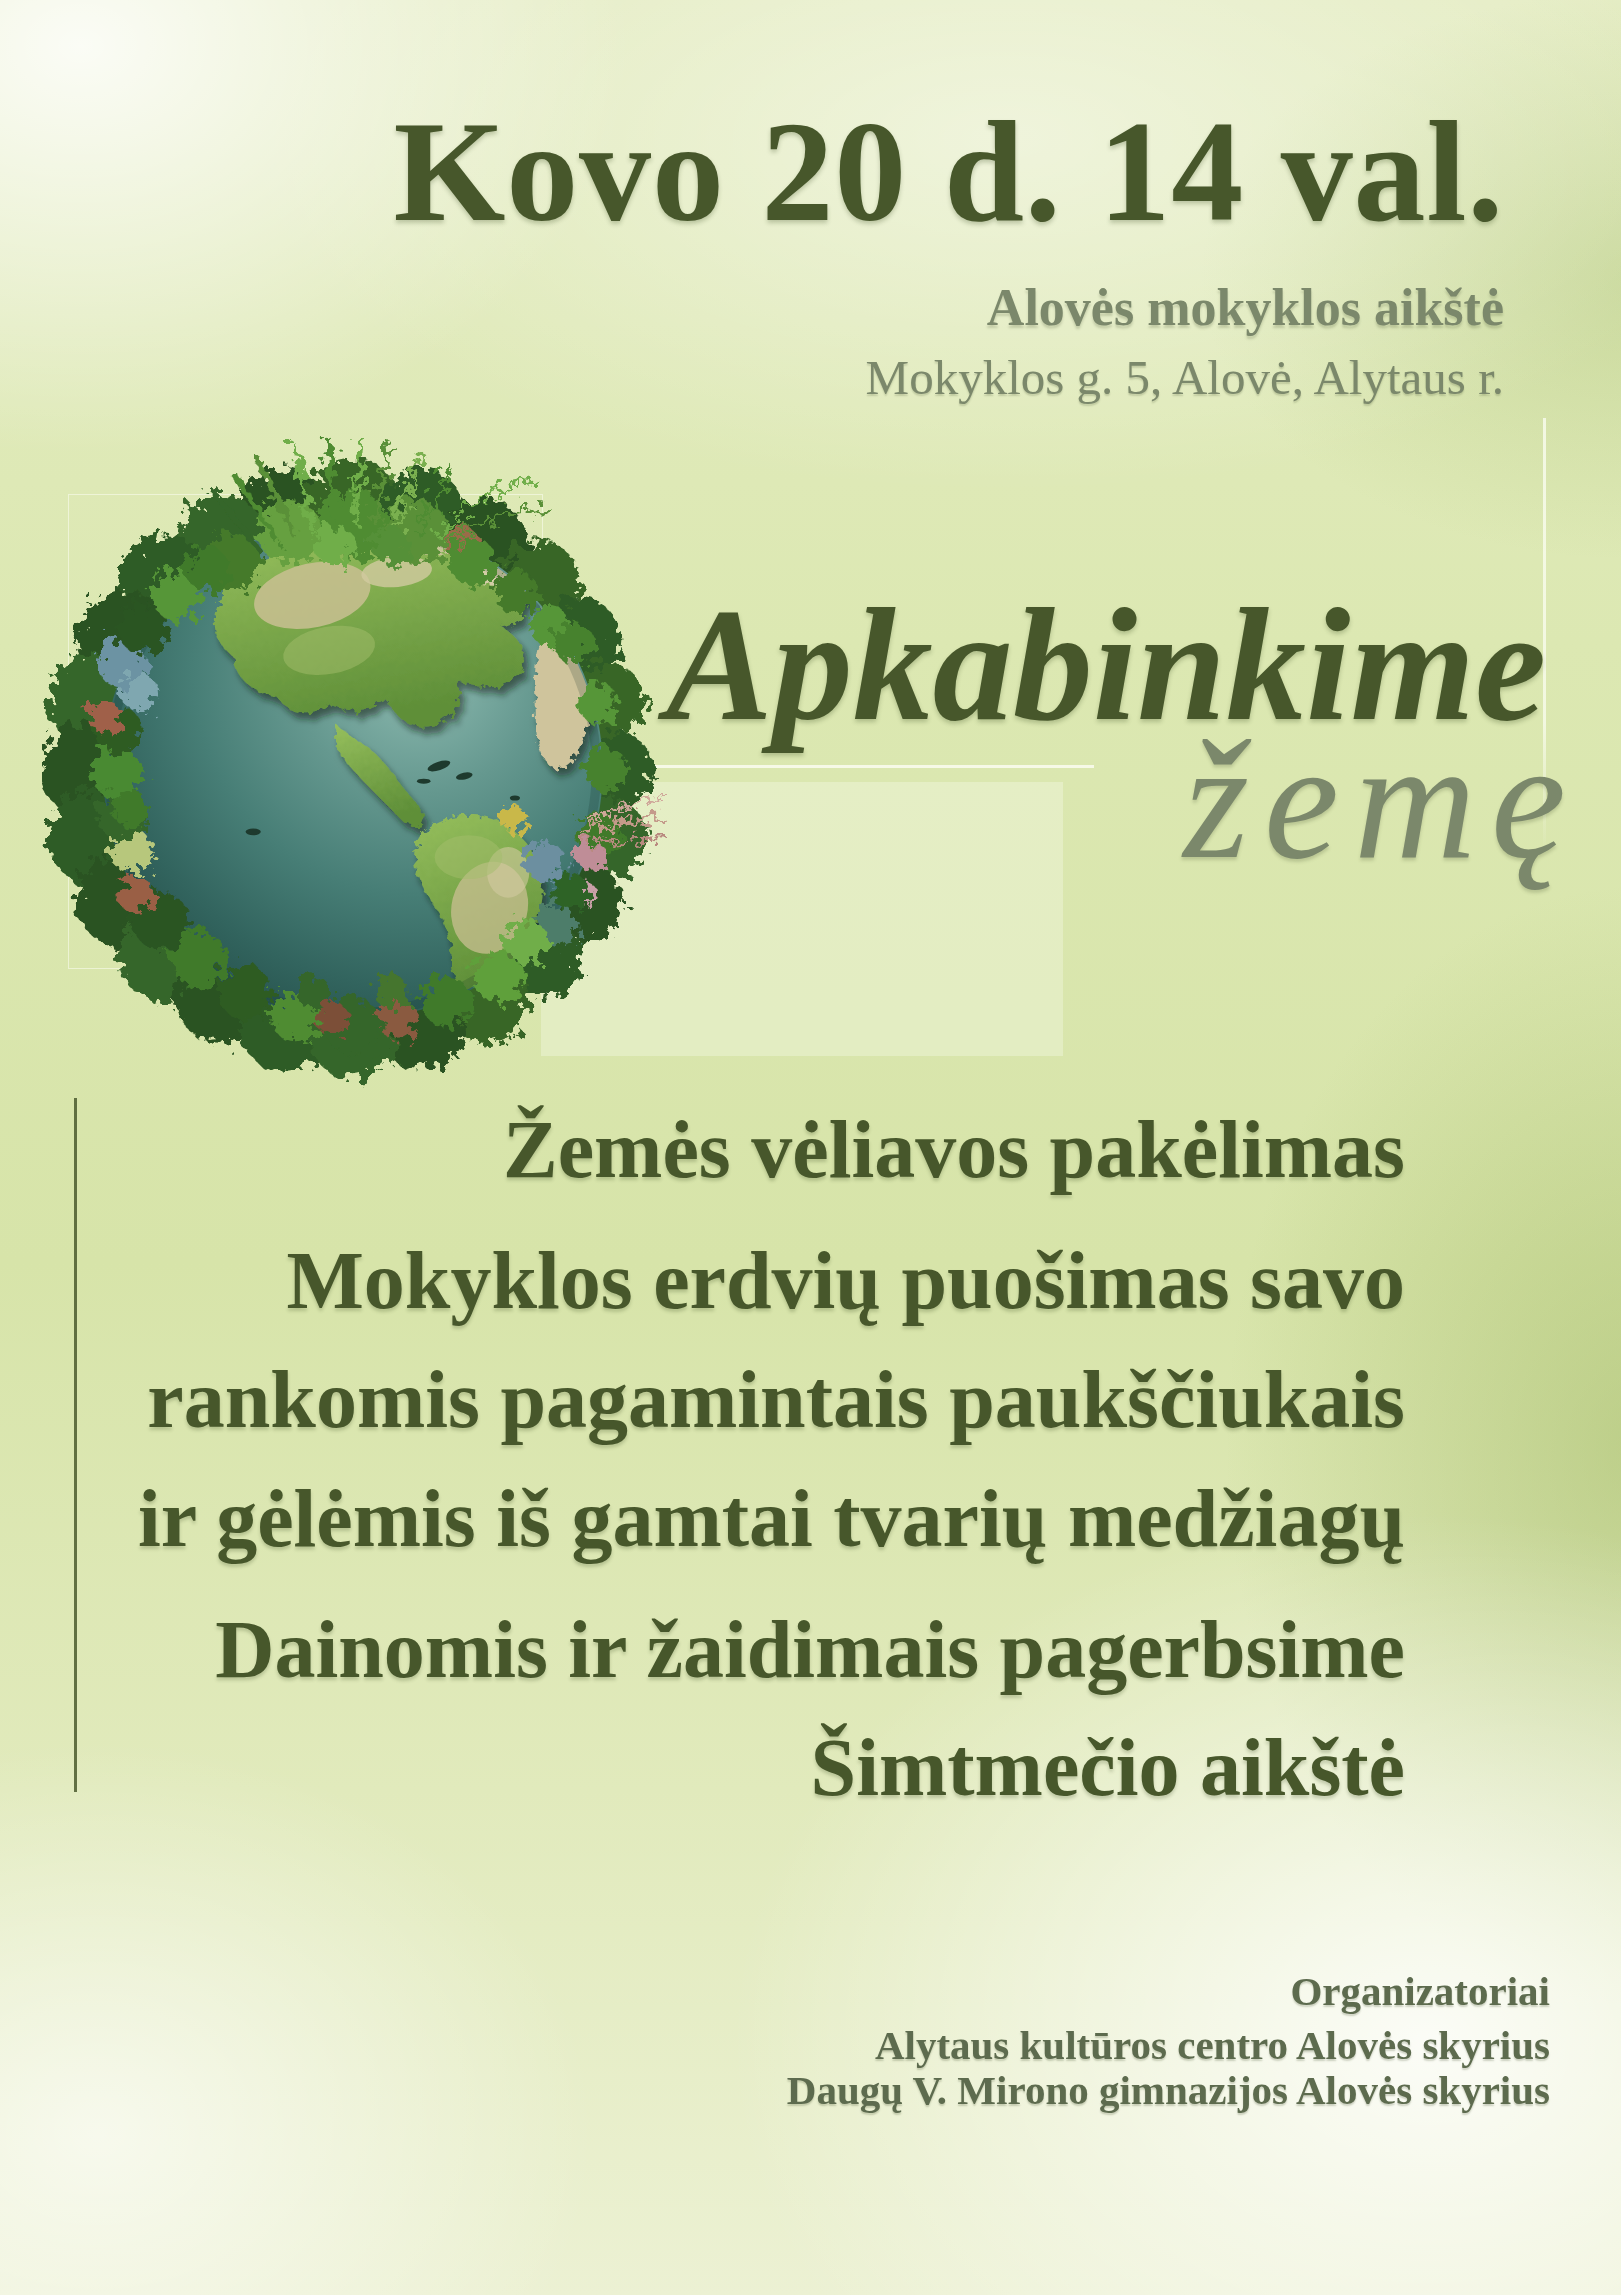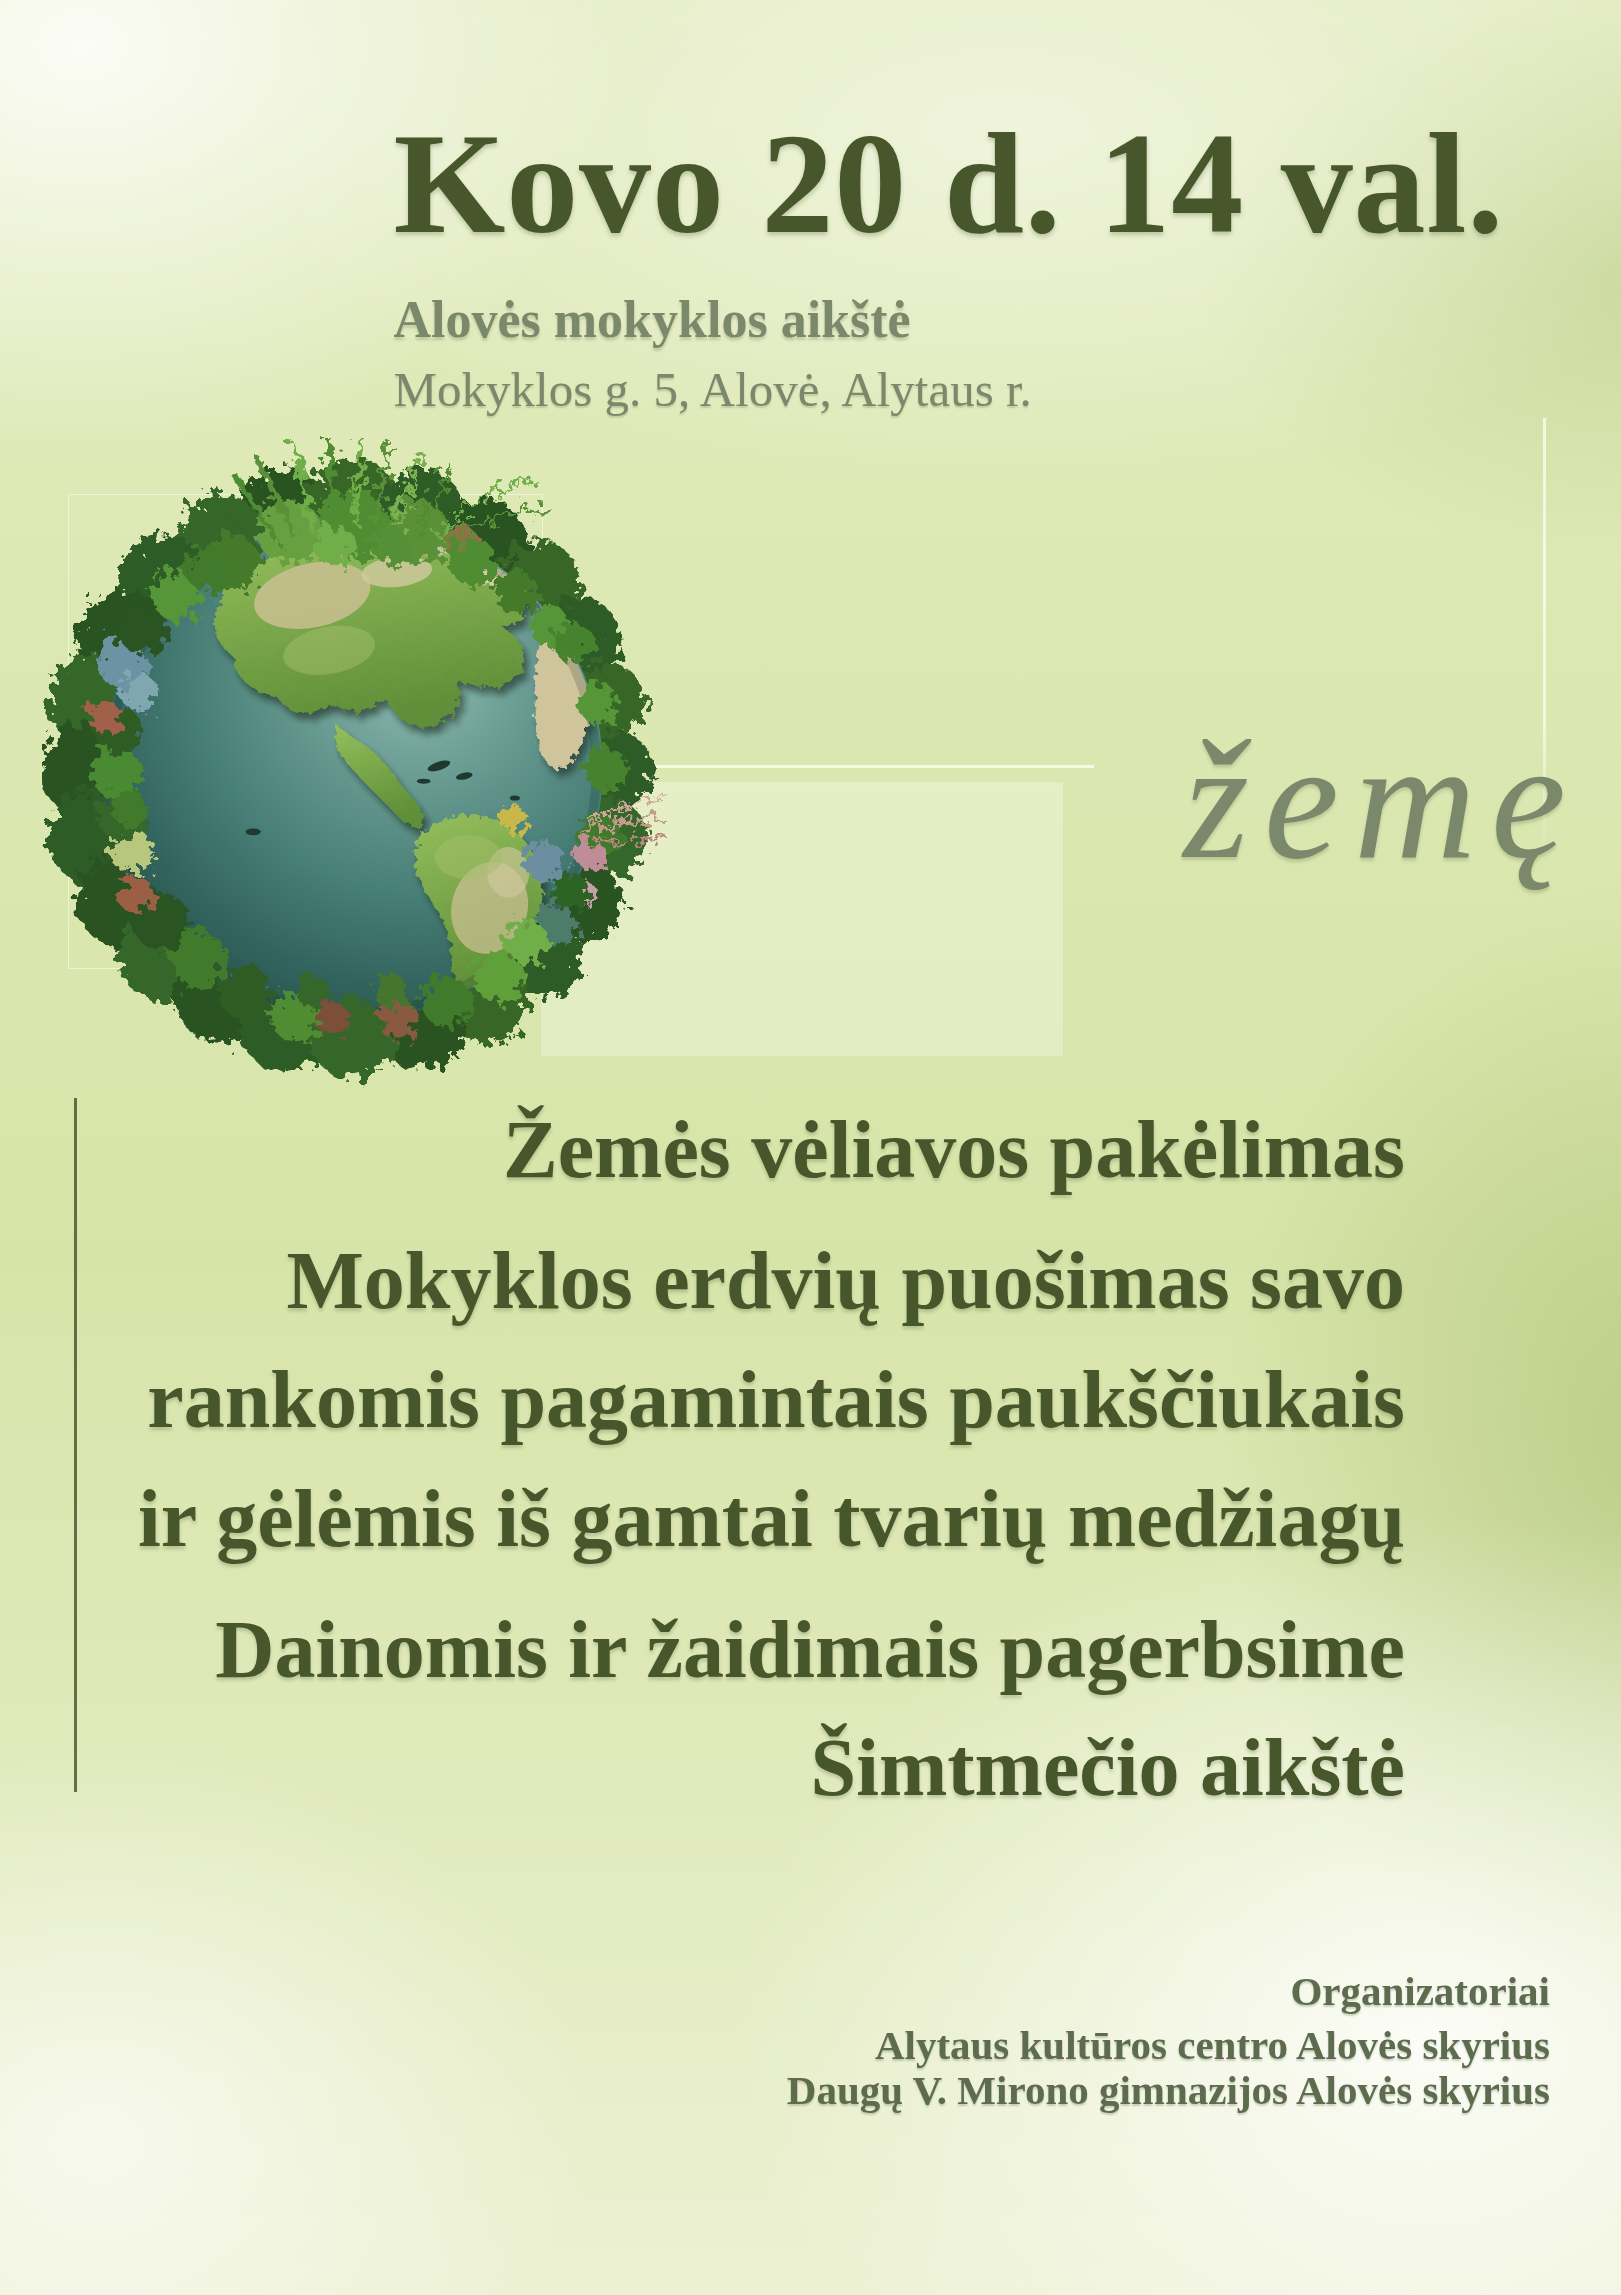--- a/index.html
+++ b/index.html
@@ -31,21 +31,21 @@
     position:absolute;left:541px;top:765px;width:553px;height:2.5px;
     background:rgba(252,254,244,.8);
   }
   .vline{
     position:absolute;left:1543px;top:418px;width:2.5px;height:435px;
     background:linear-gradient(180deg,rgba(252,254,244,.75) 0%,rgba(252,254,244,.7) 70%,rgba(252,254,244,0) 100%);
   }
   .globe{position:absolute;left:42px;top:435px;width:625px;height:667px;}
 
   
-  .top-block{position:absolute;right:118px;top:112px;z-index:5;}
+  .top-block{position:absolute;right:118px;top:100px;text-align:right;z-index:5;}
   .date-title{
     font-size:144px;line-height:1;font-weight:bold;margin:0;
     color:var(--dark-green);letter-spacing:0.8px;
     text-shadow:0 3.4px 4.2px rgba(47,66,23,.25);
   }
   .venue{
     margin-top:38px;font-size:52px;line-height:1;font-weight:bold;
     color:var(--gray-green);text-shadow:0 2.5px 2.5px rgba(70,84,47,.22);
   }
   .address{
@@ -259,20 +259,21 @@
       </g>
     </g>
   </svg>
 
   <header class="top-block">
     <h1 class="date-title">Kovo 20 d. 14 val.</h1>
     <div class="venue">Alovės mokyklos aikštė</div>
     <div class="address">Mokyklos g. 5, Alovė, Alytaus r.</div>
   </header>
 
+  <div class="slogan1">Apkabinkime</div>
   <div class="slogan2">žemę</div>
 
   <div class="program-rule"></div>
   <div class="program">
     <p>Žemės vėliavos pakėlimas</p>
     <p>Mokyklos erdvių puošimas savo rankomis pagamintais paukščiukais ir gėlėmis iš gamtai tvarių medžiagų</p>
     <p>Dainomis ir žaidimais pagerbsime Šimtmečio aikštė</p>
   </div>
 
   <footer class="organizers">

